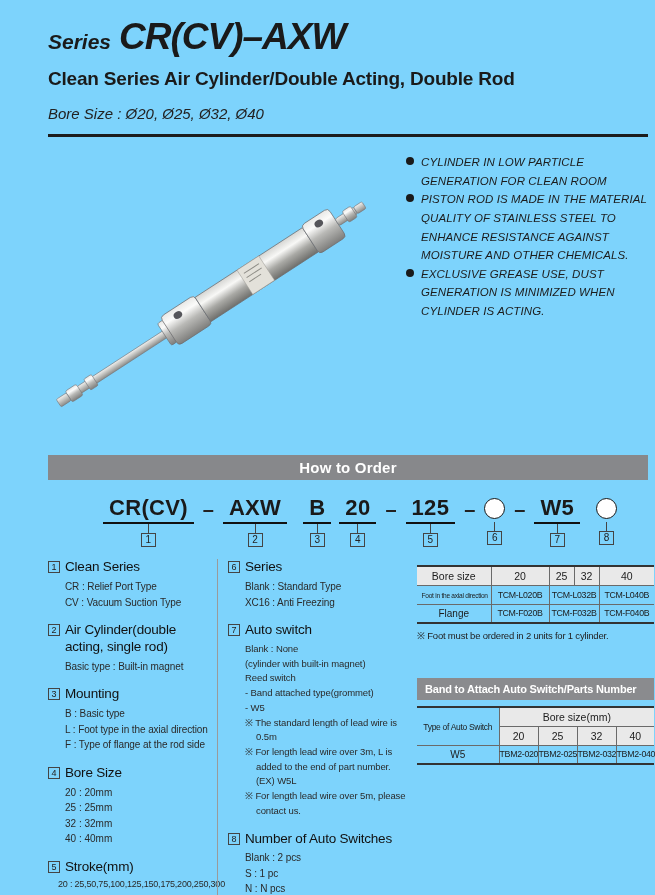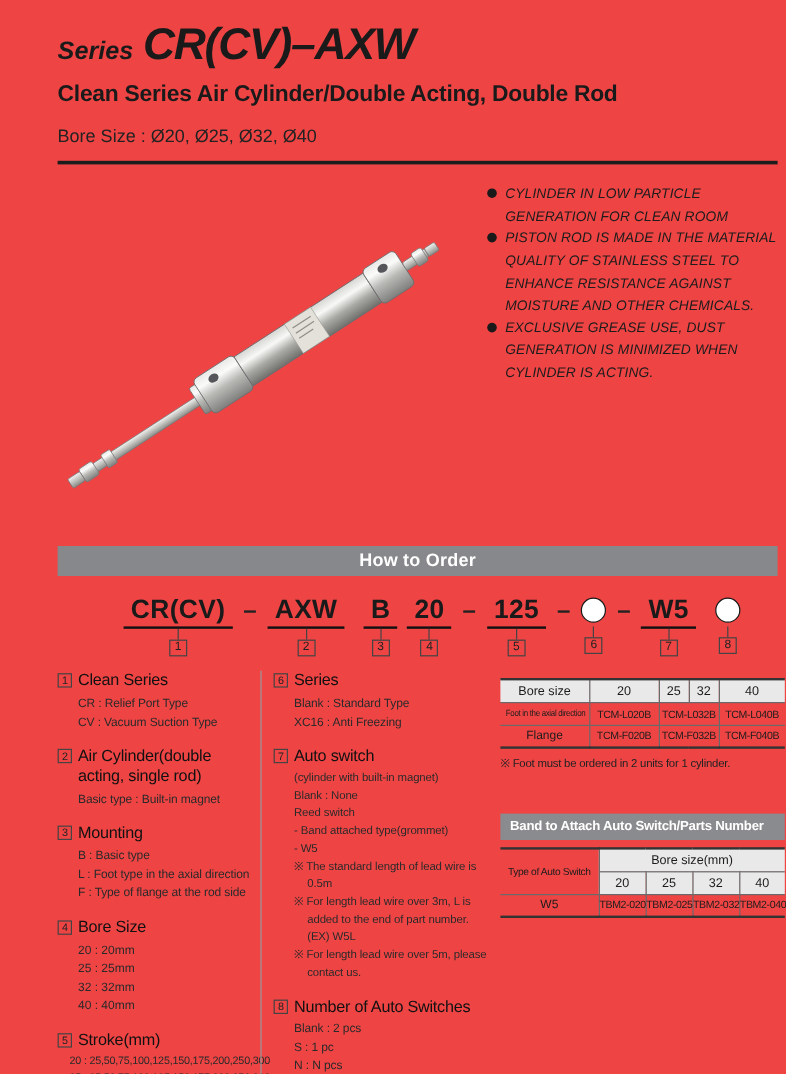--- a/index.html
+++ b/index.html
@@ -1,25 +1,25 @@
 <!DOCTYPE html>
 <html><head>
 <meta charset="utf-8">
 <style>
   * { margin:0; padding:0; box-sizing:border-box; }
   body { background:#fff; font-family:"Liberation Sans", sans-serif; color:#1a1a1a; }
-  .page { position:relative; width:655px; height:895px; background:#ef4444; overflow:hidden;
+  .page { position:relative; width:655px; height:895px; background:#7dd3fc; overflow:hidden;
           padding:16px 7px 0 48px; }
 
   
   .series-line { display:flex; align-items:baseline; }
   .series-word { font-style:italic; font-weight:bold; font-size:21px; margin-right:8px; }
   .series-code { font-style:italic; font-weight:800; font-size:37px; letter-spacing:-1px; }
   .subtitle { font-size:19px; font-weight:bold; margin-top:10px; letter-spacing:-0.2px; }
-  .bore-line { font-size:15px; margin-top:15px; color:#222; }
+  .bore-line { font-size:15px; margin-top:15px; color:#222;font-style:italic; }
   .thick-rule { height:3px; background:#1c1c1c; margin-top:12px; }
 
   
   .intro { display:flex; margin-top:6px; height:312px;font-style:italic; }
   .figure { width:330px; flex:none; padding-top:10px; }
   .features { flex:1; padding:10px 0 0 28px; list-style:none; }
   .features li { position:relative; padding-left:15px; font-size:11.5px; line-height:1.62;
                  color:#1c1c1c; letter-spacing:0.1px; }
   .features li .bullet { position:absolute; left:0; top:4px; width:8px; height:8px;
                  background:#1a1a1a; border-radius:50%; }
@@ -265,22 +265,22 @@
           <div class="ln">Blank : Standard Type</div>
           <div class="ln">XC16 : Anti Freezing</div>
         </div>
       </div>
       <div class="sec">
         <div class="sec-head">
           <span class="sec-num">7</span>
           <span>Auto switch</span>
         </div>
         <div class="sec-body" style="font-size:9.5px; letter-spacing:-0.2px;">
+          <div class="ln">Blank : None</div>
           <div class="ln">(cylinder with built-in magnet)</div>
-          <div class="ln">Blank : None</div>
           <div class="ln">Reed switch</div>
           <div class="ln">- Band attached type(grommet)</div>
           <div class="ln">- W5</div>
           <div class="ln hang">※ The standard length of lead wire is 0.5m</div>
           <div class="ln hang">※ For length lead wire over 3m, L is added to the end of part number. (EX) W5L</div>
           <div class="ln hang">※ For length lead wire over 5m, please contact us.</div>
         </div>
       </div>
       <div class="sec">
         <div class="sec-head">

